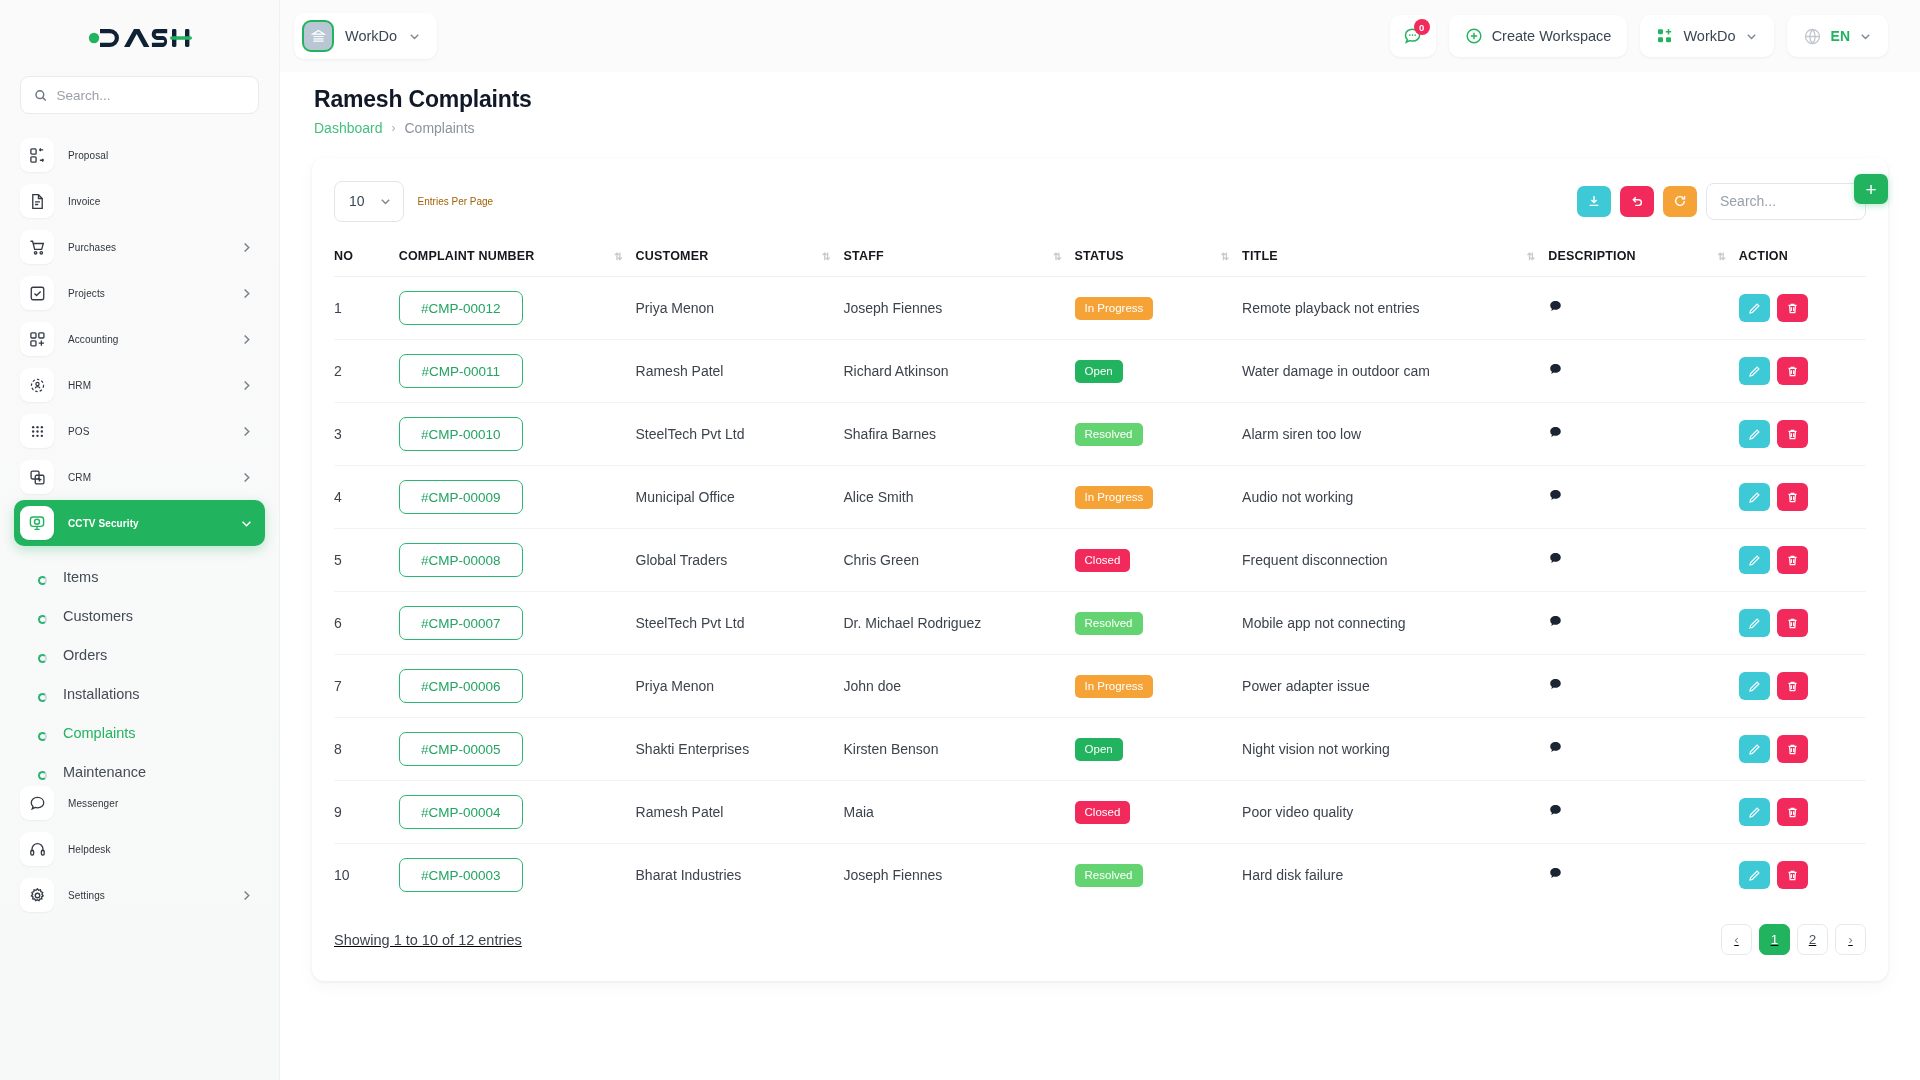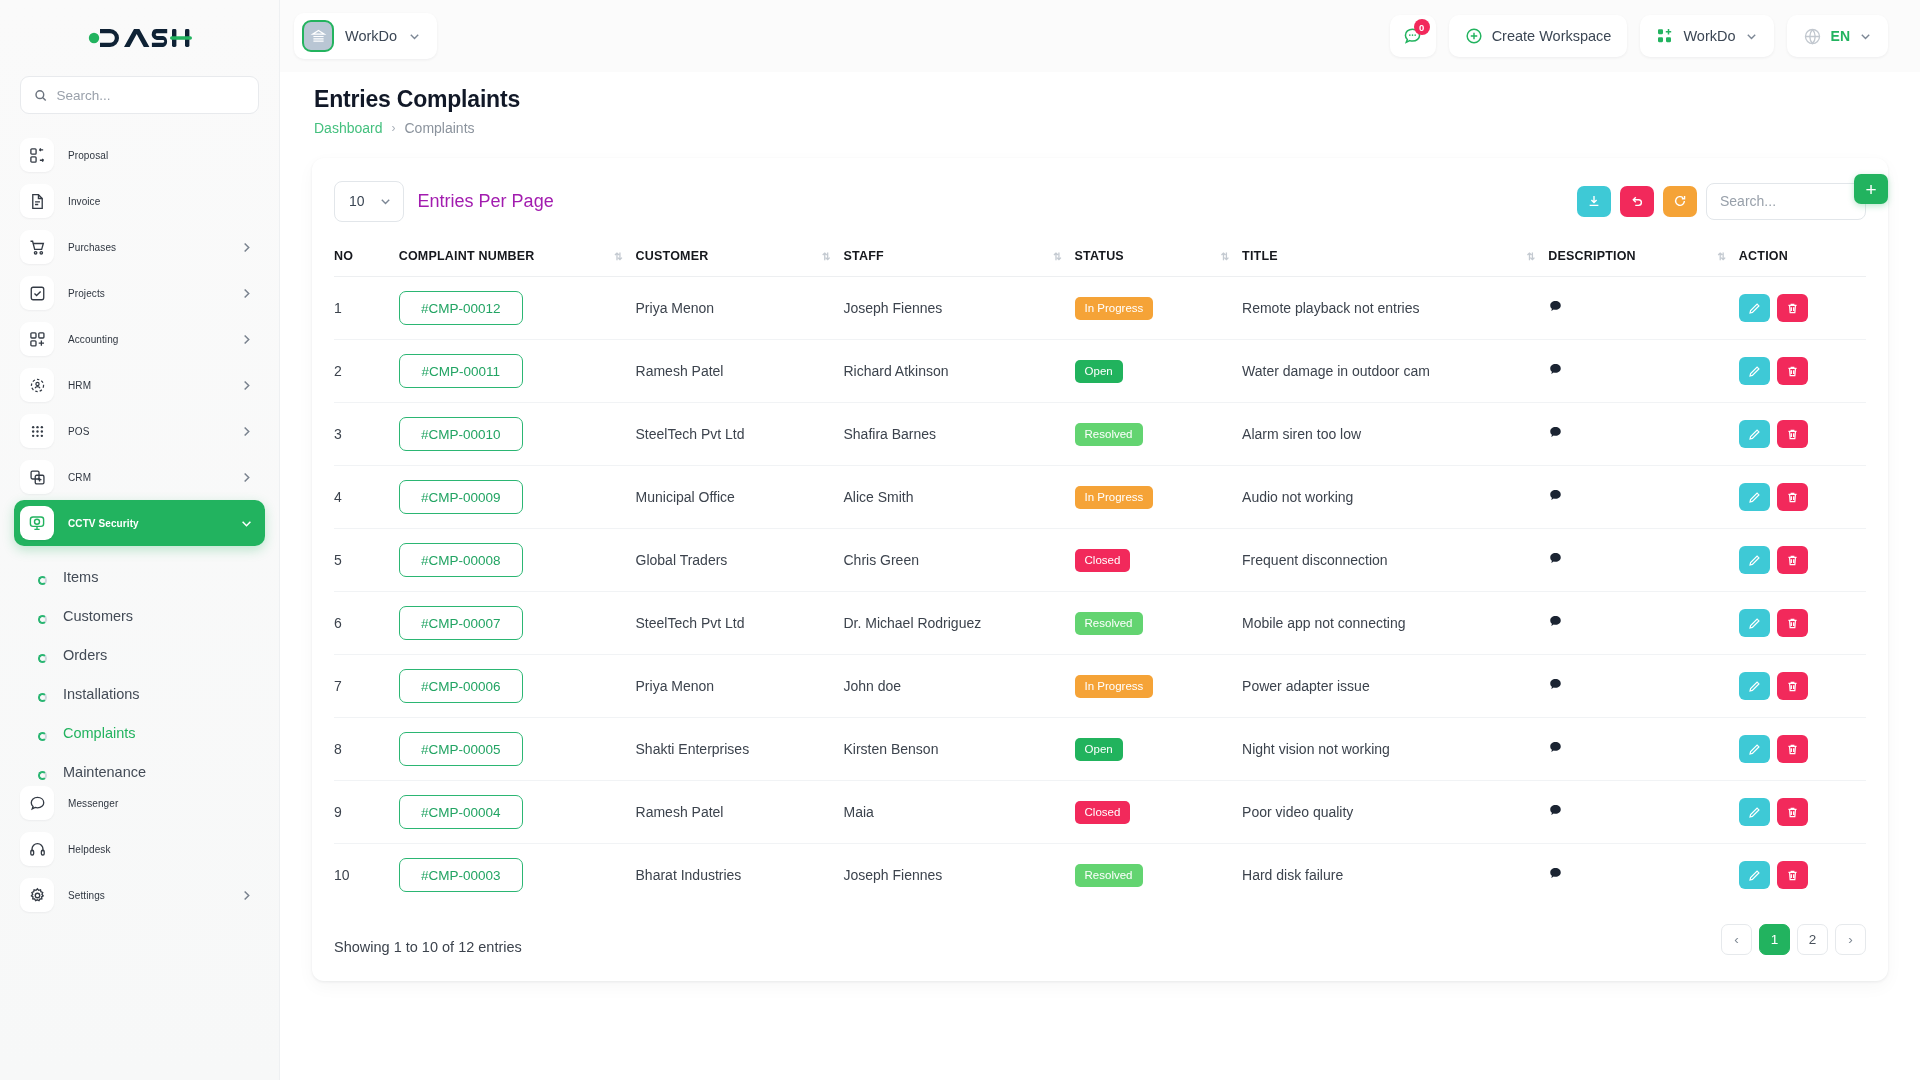--- a/index.html
+++ b/index.html
@@ -133,21 +133,21 @@
     box-shadow: 0 1px 3px rgba(16,24,40,.07), 0 6px 18px rgba(16,24,40,.035);
     padding: 22px 22px 10px 22px;
   }
 
   .card-toolbar { display: flex; align-items: center; height: 42px; }
   .epp-select {
     height: 41px; min-width: 63px; border: 1px solid #e2e6ea; border-radius: 8px;
     display: flex; align-items: center; gap: 14px; padding: 0 11px 0 14px;
     font-size: 14px; color: #3b4654; cursor: pointer; background: #fff;
   }
-  .epp-label { margin-left: 14px; font-size: 18px; color: #a21caf; }
+  .epp-label { margin-left: 14px; font-size: 10px; color: #a16207; }
 
   .toolbar-right { margin-left: auto; display: flex; align-items: center; gap: 9px; }
   .sq-btn {
     width: 34px; height: 31px; border-radius: 7px; cursor: pointer;
     display: flex; align-items: center; justify-content: center; color: #fff;
   }
   .sq-dl { background: #3ec9d6; }
   .sq-undo { background: #f2295b; }
   .sq-refresh { background: #f5a337; }
   .tbl-search {
@@ -188,21 +188,21 @@
   .desc-ico { color: #1b2432; font-size: 15px; display:inline-flex; }
   .act-wrap { display: flex; gap: 7px; }
   .act-btn {
     width: 31px; height: 28px; border-radius: 6px; cursor: pointer;
     display: flex; align-items: center; justify-content: center; color: #fff;
   }
   .act-edit { background: #3ec9d6; }
   .act-del { background: #f2295b; }
 
   .card-foot {
-    display: flex; align-items: flex-end; padding: 18px 0 16px 0;
+    display: flex; align-items: center; padding: 18px 0 16px 0; text-decoration: underline;
   }
   .foot-info { font-size: 14.5px; color: #3c434d; }
   .pager { margin-left: auto; display: flex; gap: 7px; }
   .pg {
     min-width: 31px; height: 31px; border-radius: 7px; border: 1px solid #e6e9ec;
     display: flex; align-items: center; justify-content: center;
     font-size: 13.5px; color: #4a525c; cursor: pointer; background: #fff; padding: 0 8px;
   }
   .pg.active { background: #22b35f; border-color: #22b35f; color: #fff; }
   .pg.arrow { color: #7e8893; }
@@ -509,21 +509,21 @@
             </svg>
         </span>
       </div>
 
     </div>
   </header>
 
   <div class="content">
 
     <div class="page-head">
-      <div class="page-title">Entries Complaints</div>
+      <div class="page-title">Ramesh Complaints</div>
       <div class="crumbs">
         <span class="crumb-link">Dashboard</span>
         <span class="crumb-sep">›</span>
         <span class="crumb-cur">Complaints</span>
       </div>
     </div>
 
     <div class="add-fab">+</div>
 
     <div class="card">

